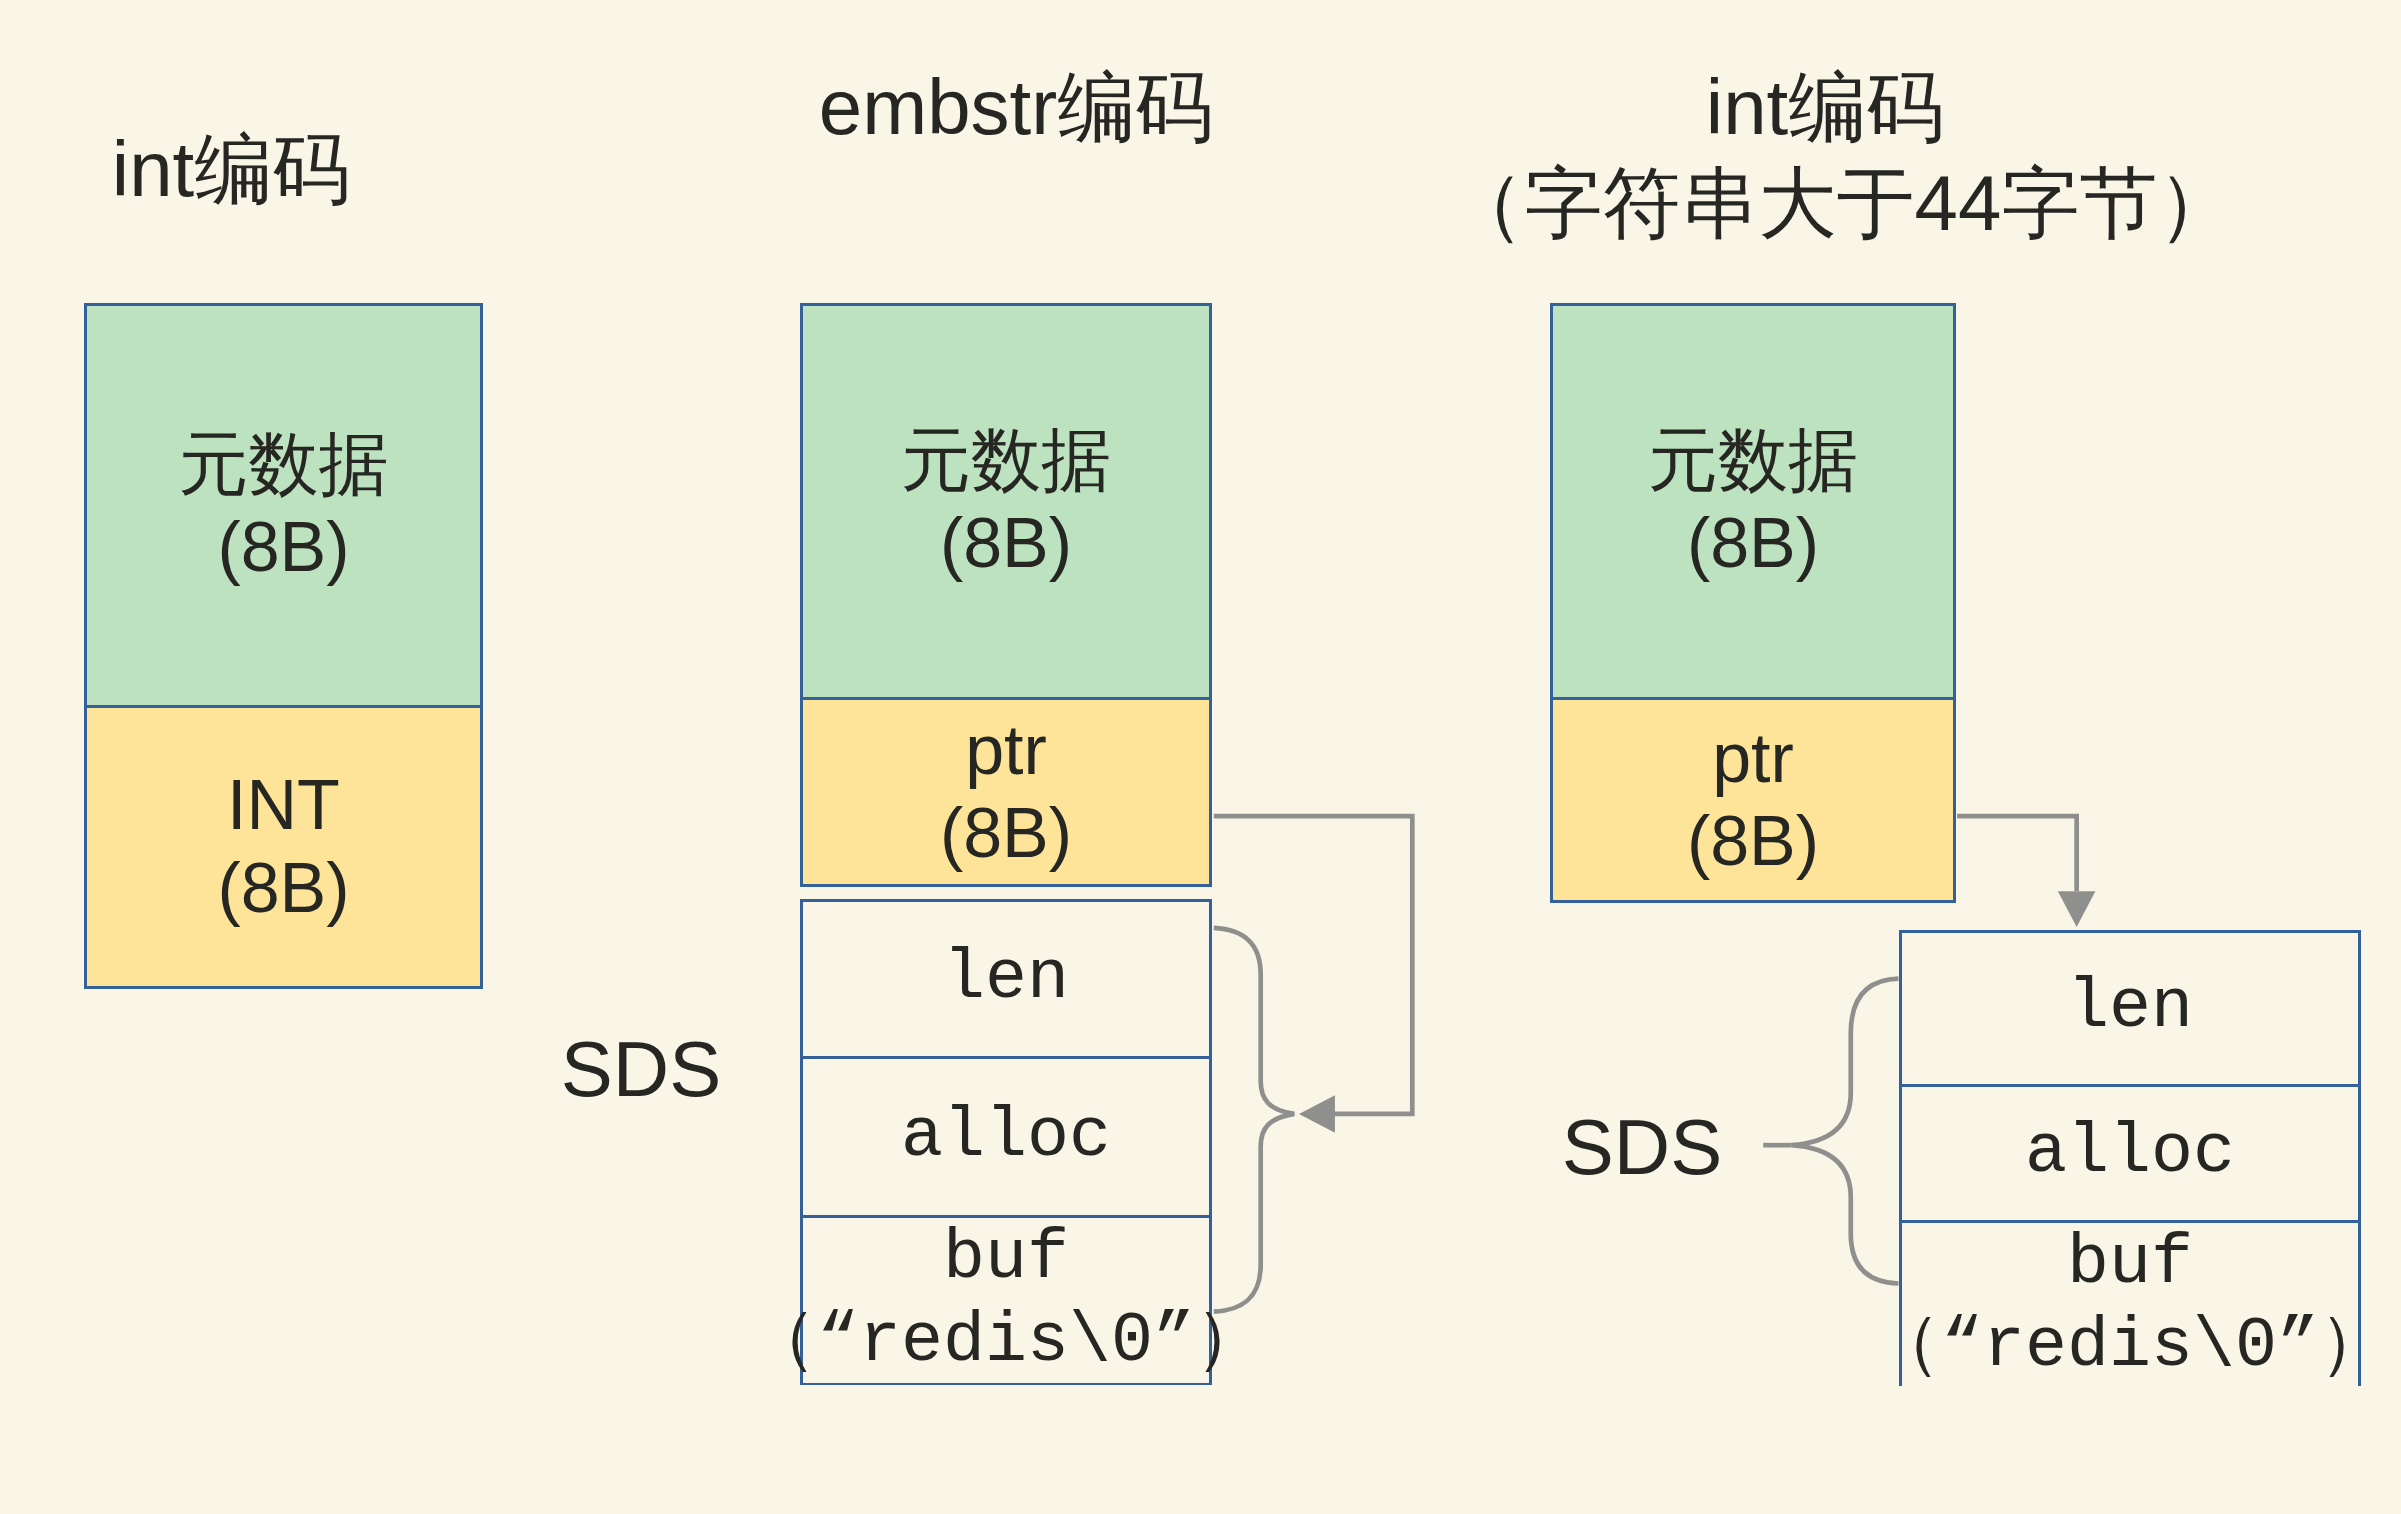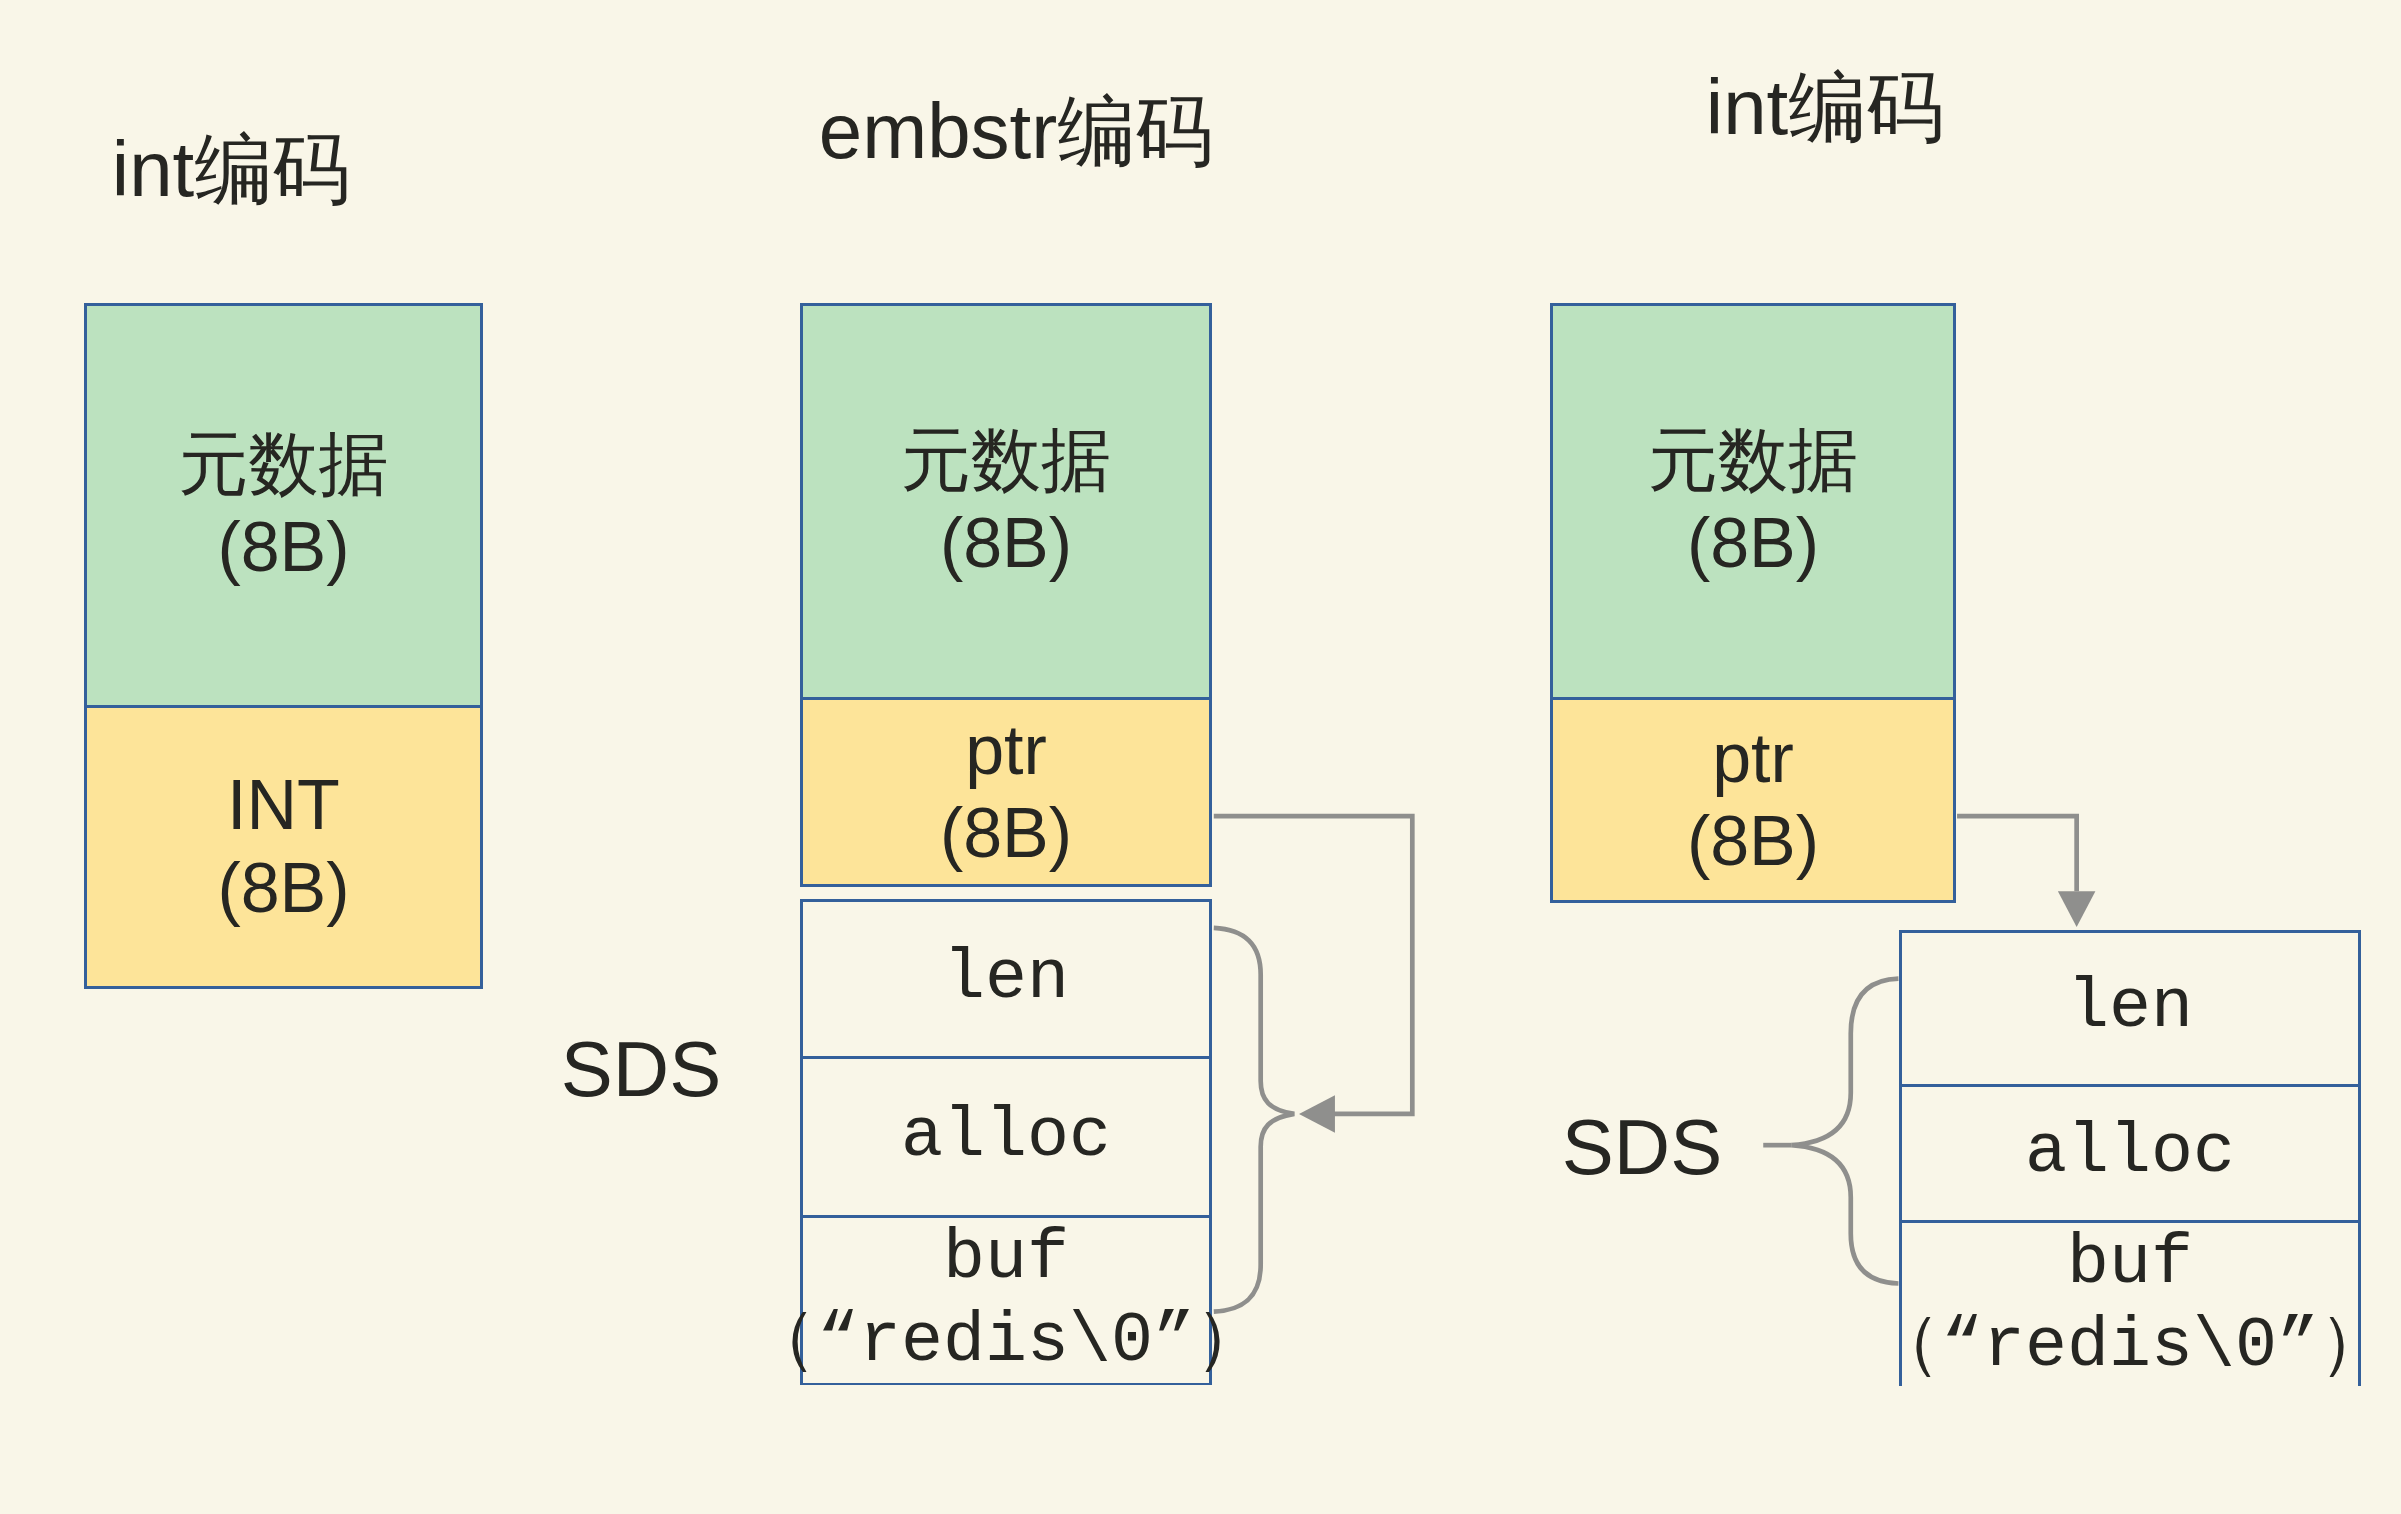--- a/index.html
+++ b/index.html
@@ -93,21 +93,21 @@
     <div class="cell green" style="flex:0 0 399px;">
       <div>元数据</div>
       <div>(8B)</div>
     </div>
     <div class="cell yellow divider" style="flex:1;text-align:center;">
       <div>INT</div>
       <div>(8B)</div>
     </div>
   </div>
 
-  <div class="title" style="left:1016px;top:63px;margin-top:24px;">
+  <div class="title" style="left:1016px;top:63px;">
     <div>embstr编码</div>
   </div>
 
   <div class="box" style="left:800px;top:303px;width:412px;height:584px;">
     <div class="cell green" style="flex:0 0 391px;">
       <div>元数据</div>
       <div>(8B)</div>
     </div>
     <div class="cell yellow divider" style="flex:1;">
       <div>ptr</div>
@@ -126,20 +126,23 @@
     </div>
     <div class="cell plain divider" style="flex:1;">
       <div>buf</div>
       <div>（“redis\0”）</div>
     </div>
   </div>
 
   <div class="title" style="left:1825px;top:63px;">
     <div>int编码</div>
   </div>
+  <div class="title" style="left:1841px;top:159px;">
+    <div>（字符串大于44字节）</div>
+  </div>
 
   <div class="box" style="left:1550px;top:303px;width:406px;height:600px;">
     <div class="cell green" style="flex:0 0 391px;">
       <div>元数据</div>
       <div>(8B)</div>
     </div>
     <div class="cell yellow divider" style="flex:1;">
       <div>ptr</div>
       <div>(8B)</div>
     </div>

